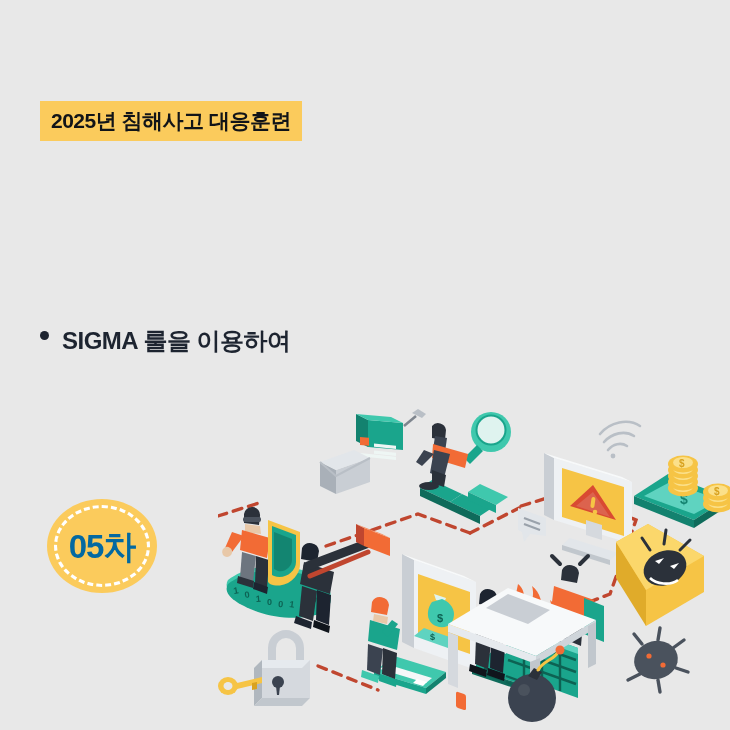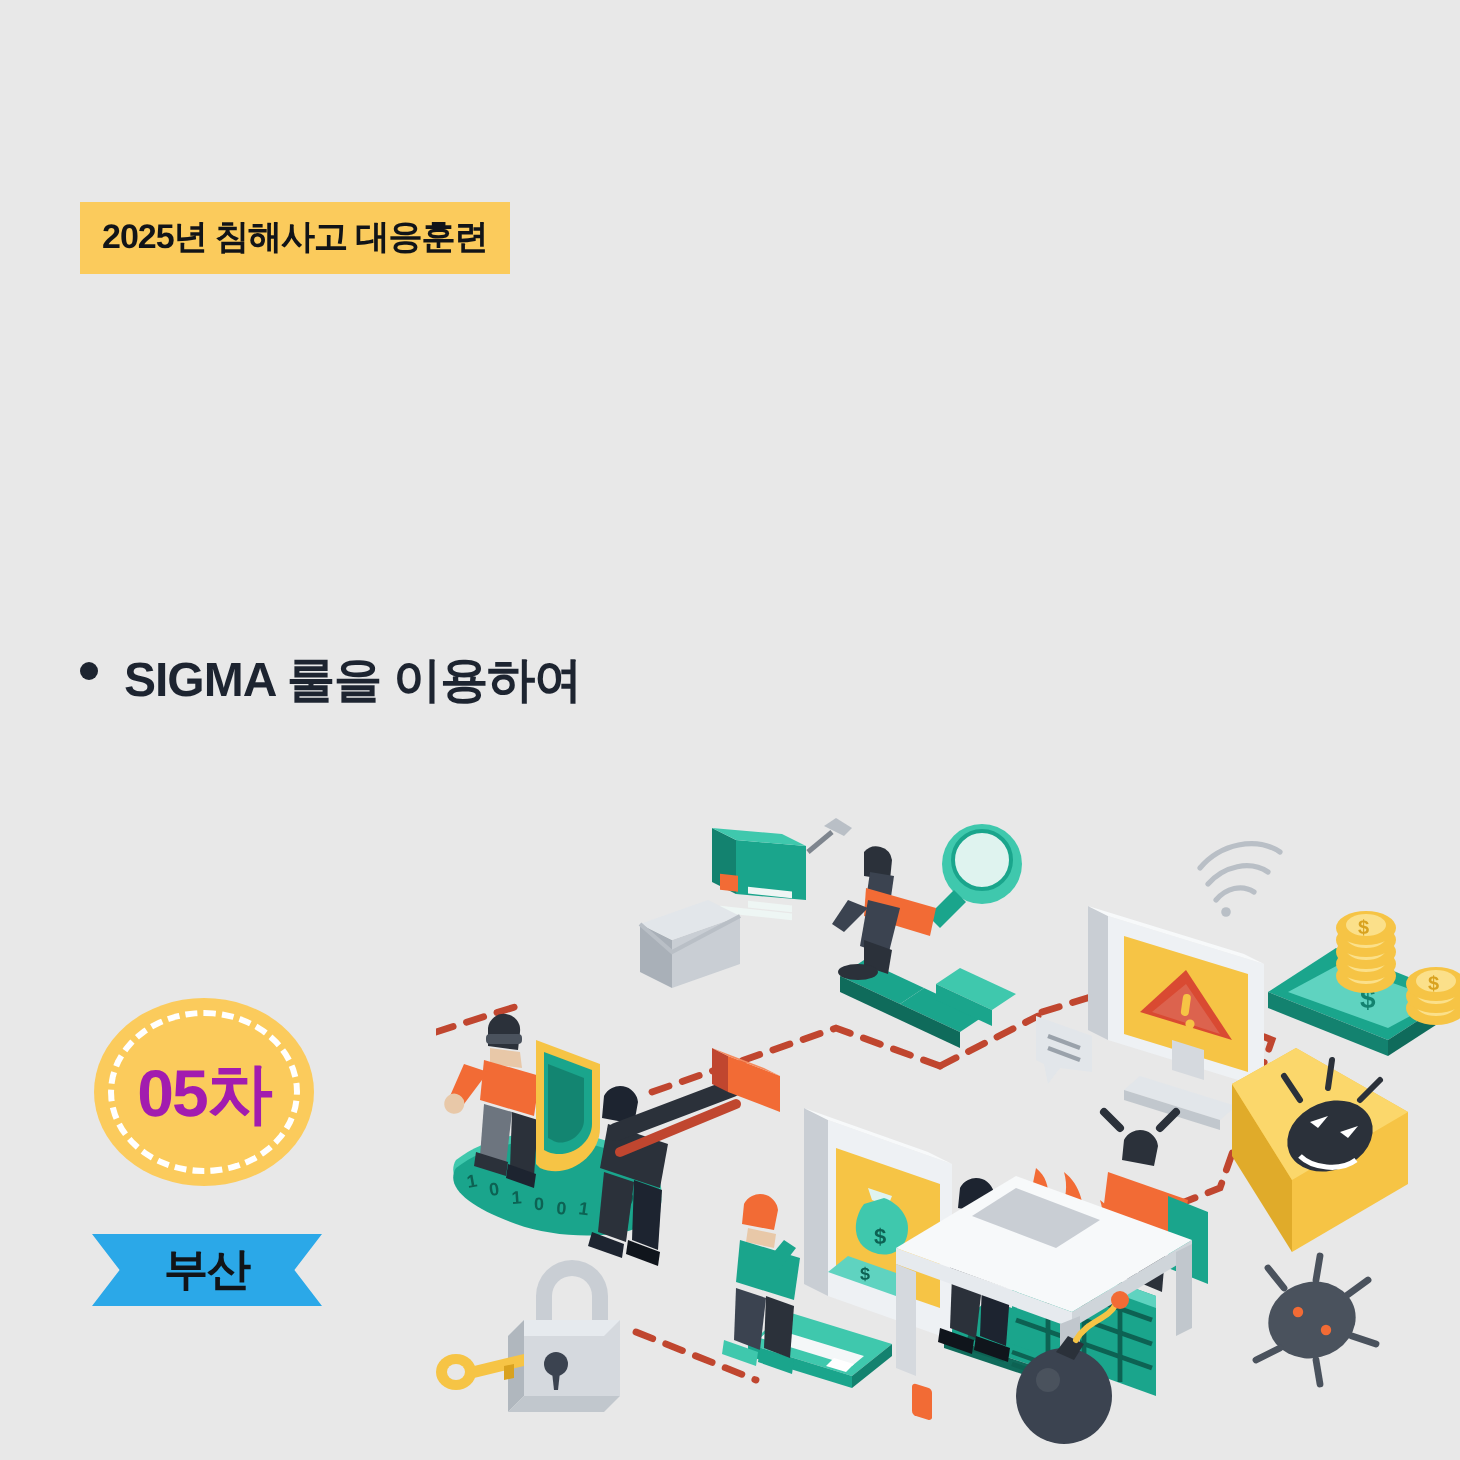--- a/index.html
+++ b/index.html
@@ -25,21 +25,21 @@
   
   .kicker-wrap {
     position: absolute;
     left: 40px;
     top: 101px;
   }
   .kicker {
     display: inline-block;
     background: #fbcb5c;
     color: #111418;
-    font-size: 17px;
+    font-size: 21px;
     font-weight: bold;
     letter-spacing: -0.5px;
     line-height: 1;
     padding: 9px 11px 10px 11px;
     white-space: nowrap;
   }
 
   
   .title {
     position: absolute;
@@ -99,21 +99,21 @@
     content: "";
     position: absolute;
     left: 7px; top: 6px; right: 7px; bottom: 6px;
     border: 3px dashed #ffffff;
     border-radius: 50%;
     pointer-events: none;
   }
   .round-badge-label {
     position: relative;
     z-index: 2;
-    color: #a21caf;
+    color: #0369a1;
     font-size: 33px;
     font-weight: bold;
     letter-spacing: -1px;
     line-height: 1;
   }
 
   
   .ribbon {
     position: absolute;
     left: 46px;
@@ -165,23 +165,20 @@
       <span class="bullet-text">
         <span class="bullet-line">SIGMA 룰을 이용하여</span>
       </span>
     </div>
   </div>
 
   <div class="round-badge">
     <span class="round-badge-label">05차</span>
   </div>
 
-  <div class="ribbon">
-    <span class="ribbon-label">부산</span>
-  </div>
 
   <div class="illustration">
     <svg viewBox="0 0 512 332" xmlns="http://www.w3.org/2000/svg">
       <defs>
         <g id="isoCoin">
           <ellipse cx="0" cy="0" rx="15" ry="8.5" fill="#f6c445"></ellipse>
           <ellipse cx="0" cy="-1.5" rx="10" ry="5.5" fill="#fbe08a"></ellipse>
         </g>
       </defs>
 

